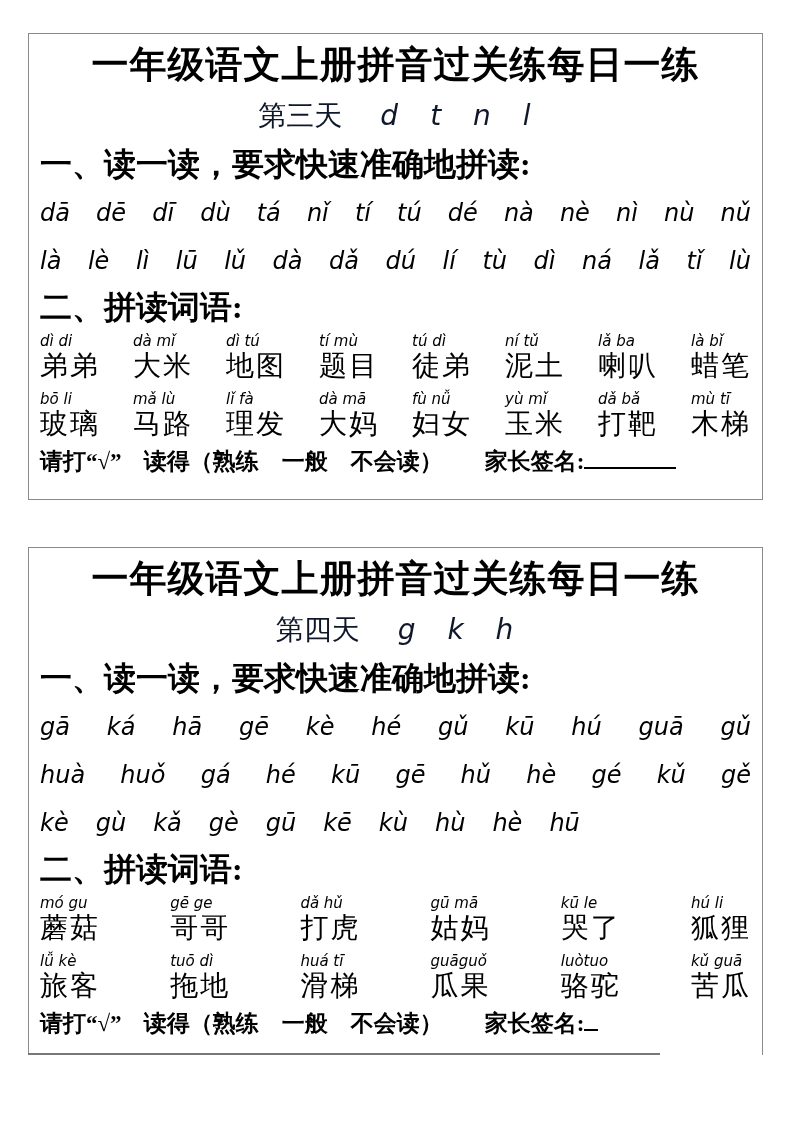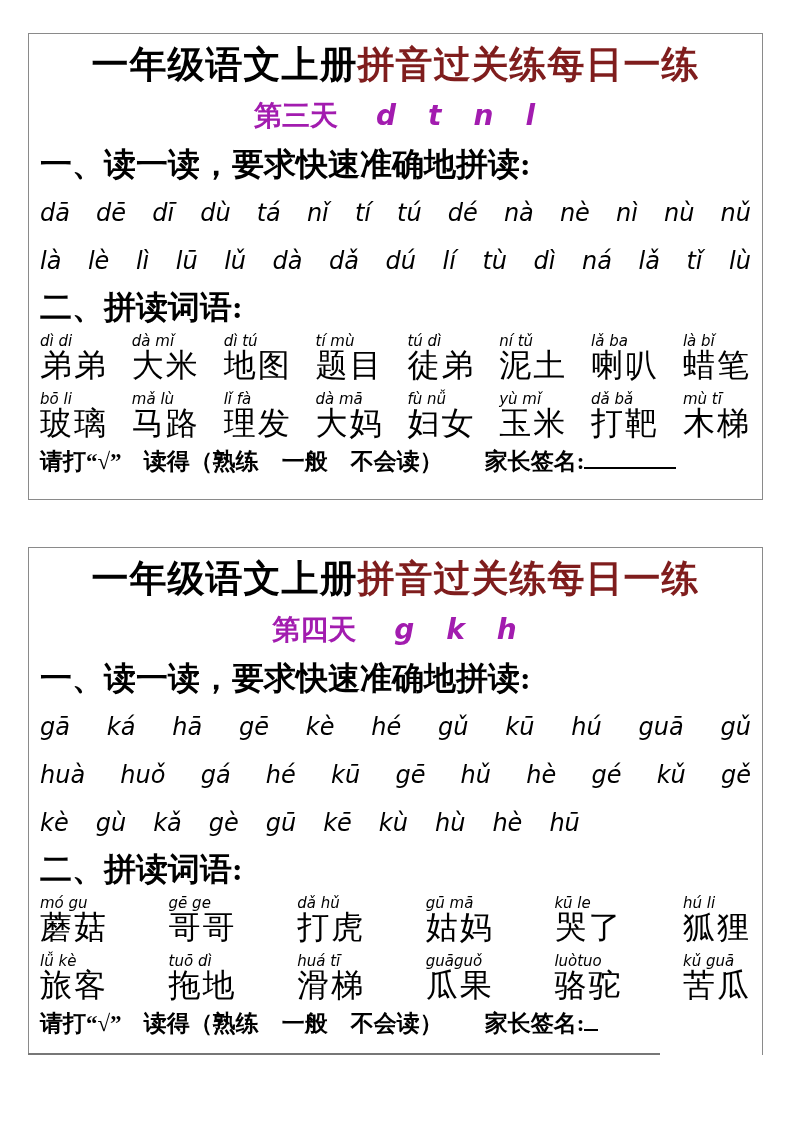--- a/index.html
+++ b/index.html
@@ -15,23 +15,23 @@
   .sheet-1{top:547px;height:508px;border-bottom:none;}
   .sheet-1::after{
     content:"";position:absolute;left:-1px;bottom:0;width:632px;
     border-bottom:2px solid #777;
   }
   .title{
     margin:8px 0 0;text-align:center;font-weight:bold;font-size:37px;
     line-height:46px;font-family:"Liberation Serif",serif;letter-spacing:1px;
     white-space:nowrap;
   }
-  .t-red{color:#7f1d1d;}
+  .t-red{color:#000000;}
   .subtitle{
-    margin:10px 0 0;text-align:center;color:#a21caf;font-weight:bold;
+    margin:10px 0 0;text-align:center;color:#0f172a;font-weight:normal;
     font-size:28px;line-height:35px;white-space:nowrap;
   }
   .subtitle .letters{
     font-style:italic;font-family:"DejaVu Sans",sans-serif;margin-left:38px;
     letter-spacing:2px;
   }
   .sec-heading{
     margin:16px 0 0;font-size:32px;line-height:31px;font-weight:bold;
     font-family:"Liberation Serif",serif;
   }
@@ -43,21 +43,21 @@
   }
   .sheet-0 .pinyin-row{margin-top:18px;justify-content:space-between;}
   .sheet-1 .pinyin-row:nth-child(3){justify-content:flex-start;gap:27px;}
   .word-row{display:flex;justify-content:space-between;margin-top:10px;}
   .word{text-align:left;}
   .py{
     font-style:italic;font-size:15px;line-height:17px;
     font-family:"DejaVu Sans",sans-serif;white-space:nowrap;
   }
   .hz{
-    font-size:32px;line-height:31px;font-family:"Liberation Serif",serif;
+    font-size:28px;line-height:31px;font-family:"Liberation Serif",serif;
     letter-spacing:2px;white-space:nowrap;
   }
   .footer{
     margin-top:4px;font-size:23px;line-height:31px;font-weight:bold;
     font-family:"Liberation Serif",serif;white-space:nowrap;
   }
   .footer .gap{display:inline-block;width:22px;}
   .footer .gap2{display:inline-block;width:42px;}
   .sig-line{display:inline-block;border-bottom:2px solid #000;height:24px;vertical-align:baseline;}
   .sheet-0 .sig-line{width:92px;}

